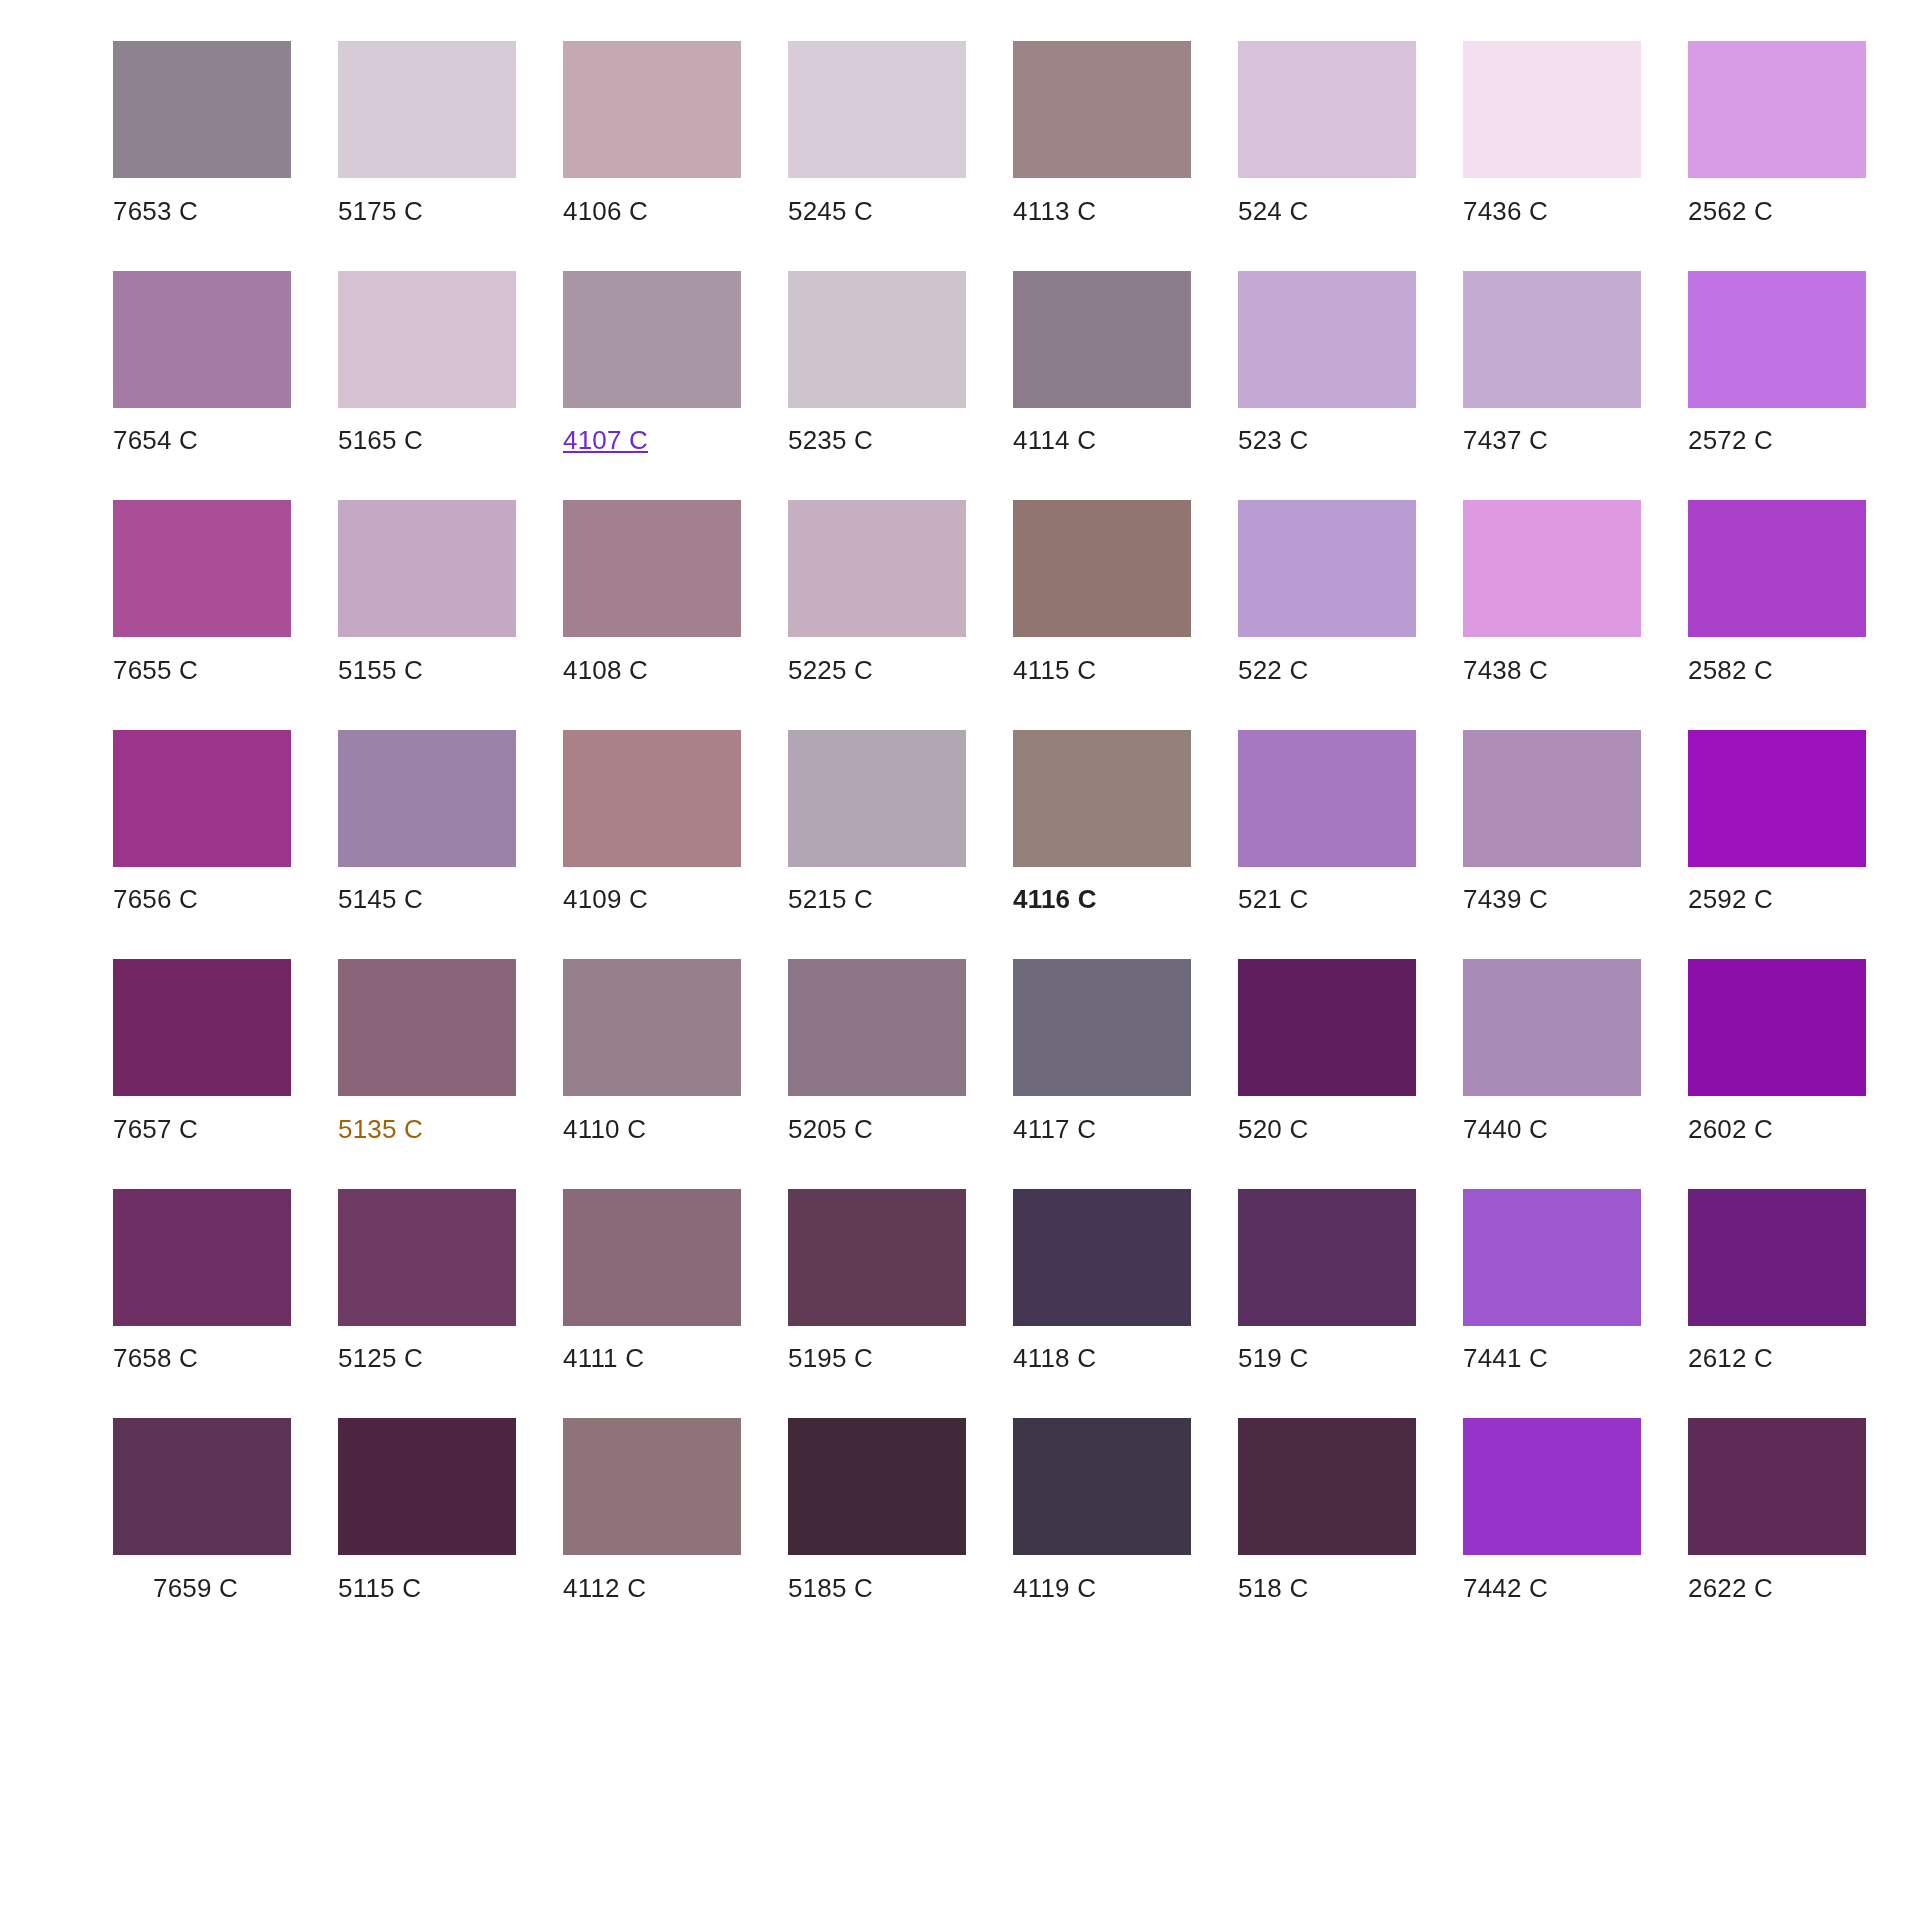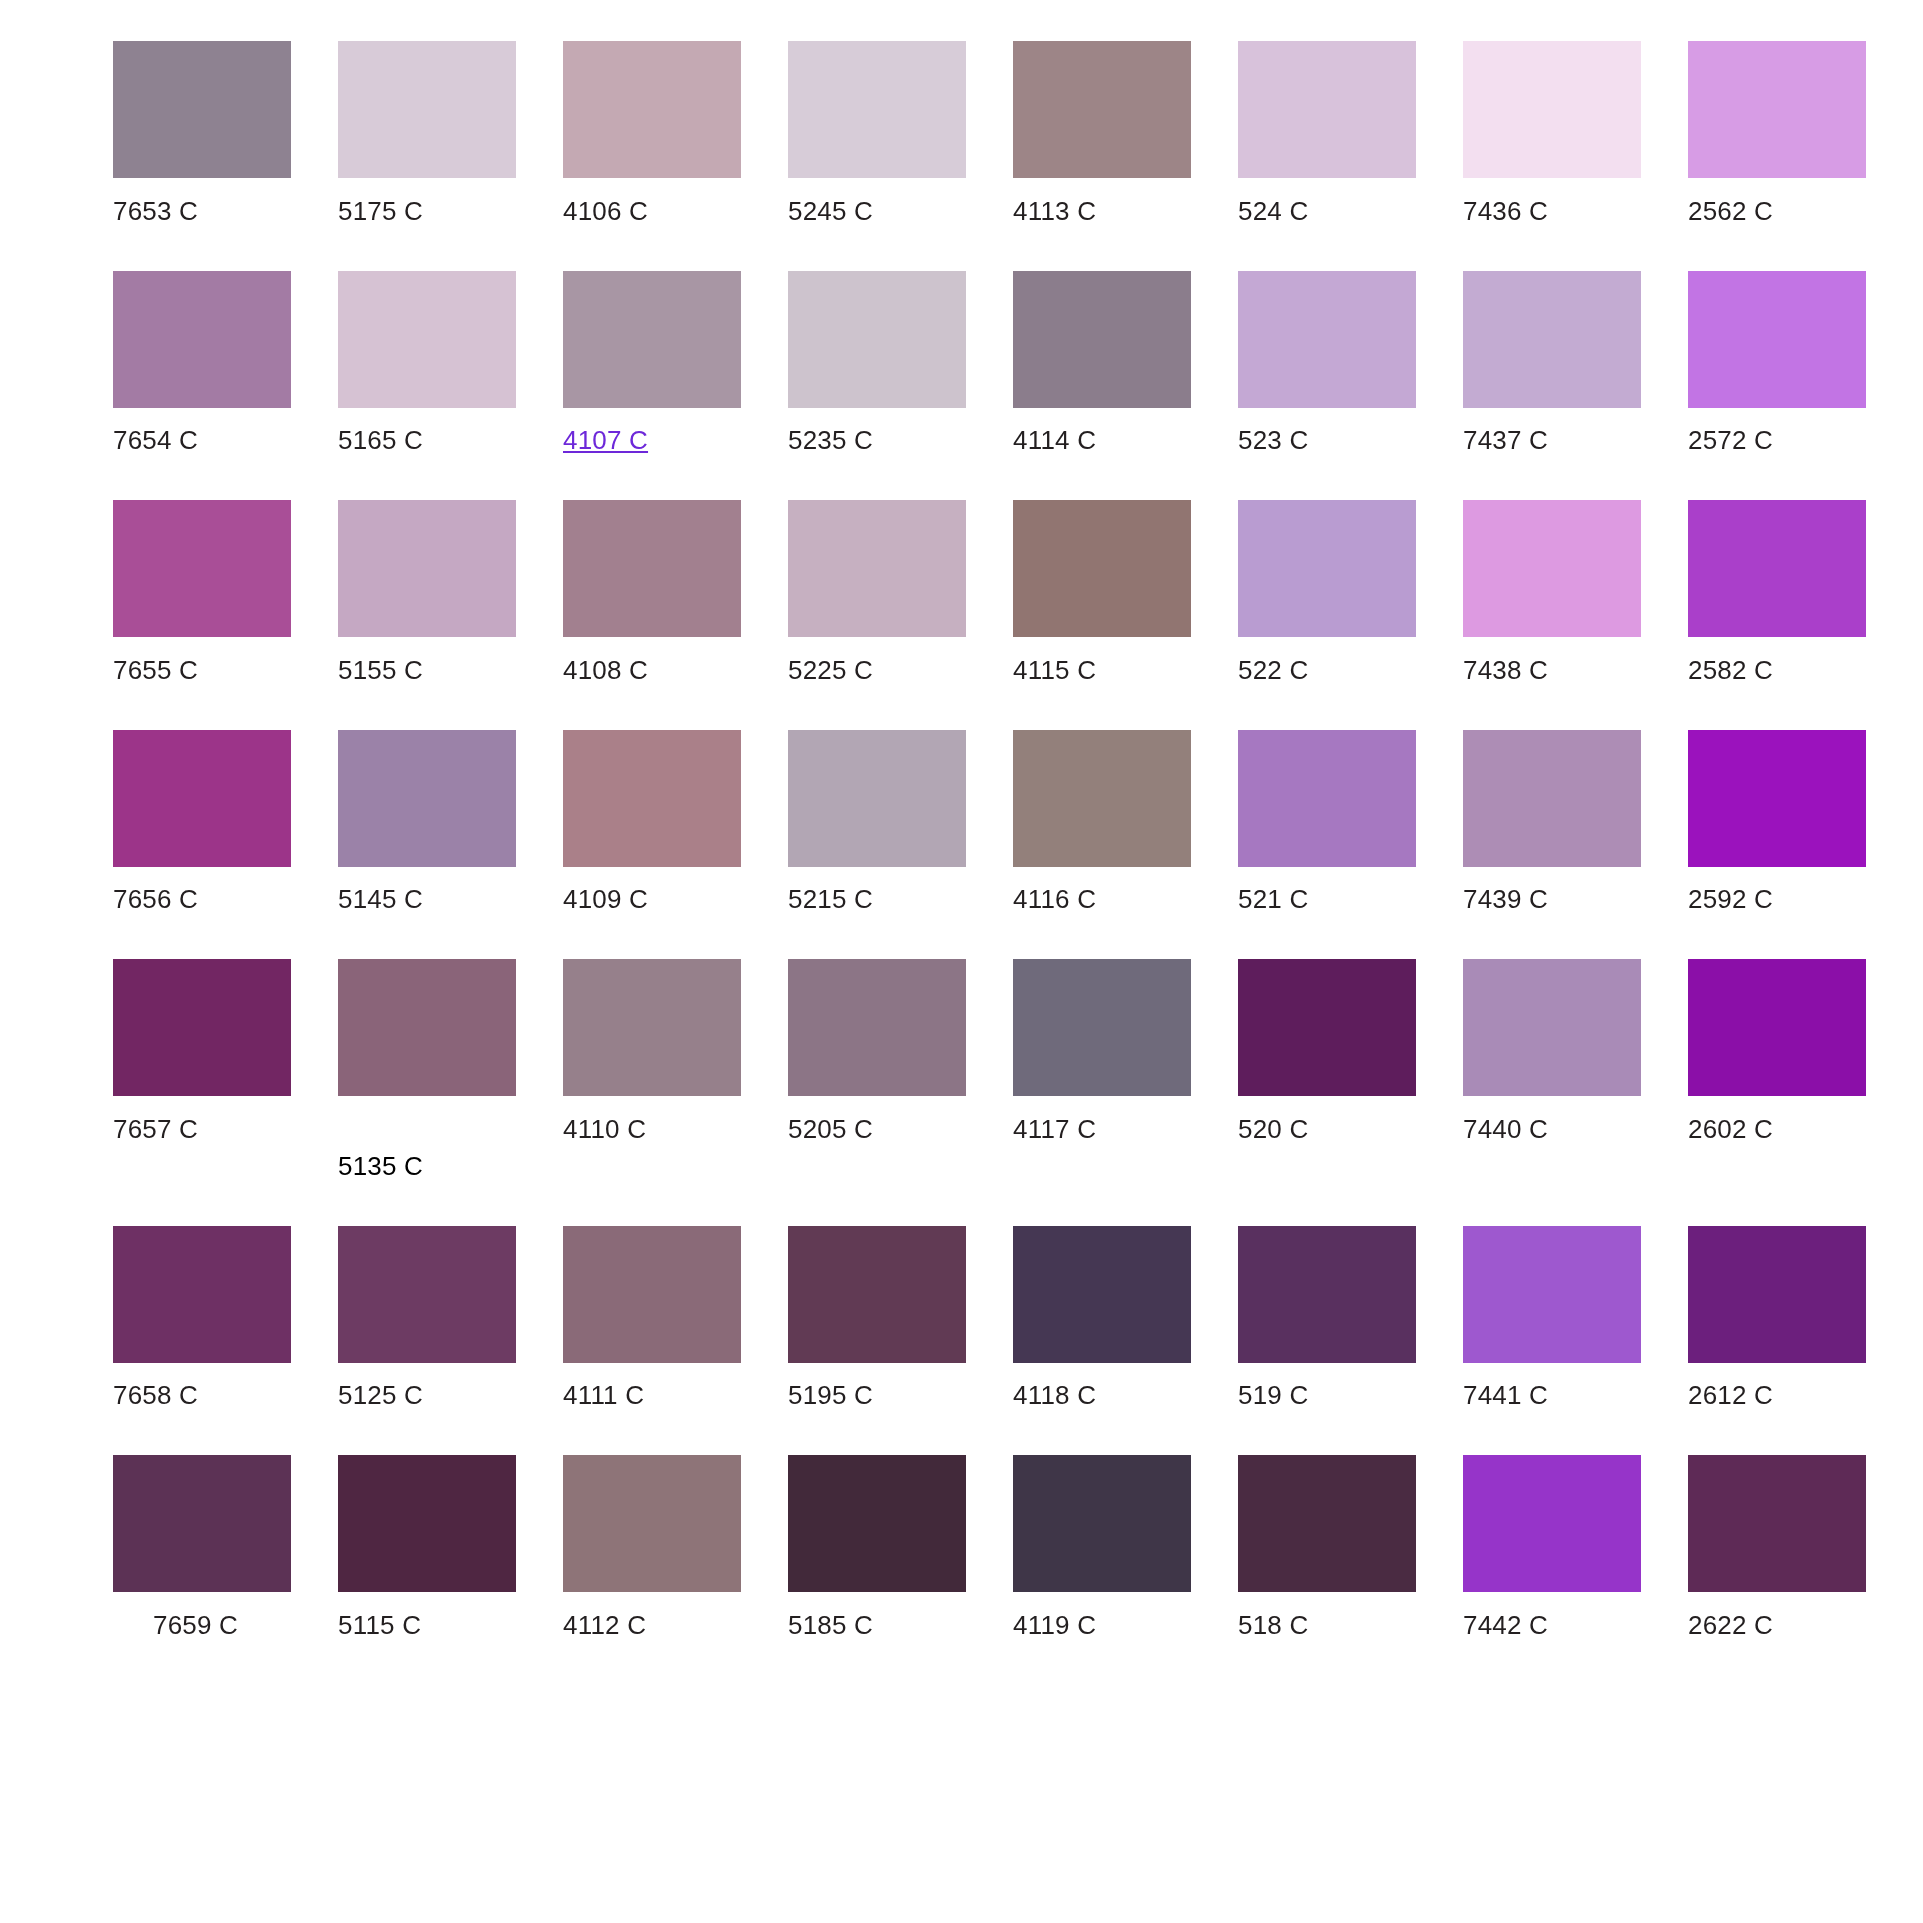--- a/index.html
+++ b/index.html
@@ -161,41 +161,41 @@
       <div class="swatch-cell">
         <div class="swatch-chip" style="background-color: rgb(170, 128, 137);"></div>
         <div class="swatch-label" style="color: rgb(35, 31, 32);">4109 C</div>
       </div>
       <div class="swatch-cell">
         <div class="swatch-chip" style="background-color: rgb(178, 166, 180);"></div>
         <div class="swatch-label" style="color: rgb(35, 31, 32);">5215 C</div>
       </div>
       <div class="swatch-cell">
         <div class="swatch-chip" style="background-color: rgb(147, 128, 123);"></div>
-        <div class="swatch-label" style="color: rgb(35, 31, 32);">4116 C</div>
+        <div class="swatch-label" style="color: rgb(35, 31, 32); font-weight: bold;">4116 C</div>
       </div>
       <div class="swatch-cell">
         <div class="swatch-chip" style="background-color: rgb(166, 120, 193);"></div>
         <div class="swatch-label" style="color: rgb(35, 31, 32);">521 C</div>
       </div>
       <div class="swatch-cell">
         <div class="swatch-chip" style="background-color: rgb(173, 141, 181);"></div>
         <div class="swatch-label" style="color: rgb(35, 31, 32);">7439 C</div>
       </div>
       <div class="swatch-cell">
         <div class="swatch-chip" style="background-color: rgb(155, 18, 189);"></div>
         <div class="swatch-label" style="color: rgb(35, 31, 32);">2592 C</div>
       </div>
       <div class="swatch-cell">
         <div class="swatch-chip" style="background-color: rgb(114, 38, 99);"></div>
         <div class="swatch-label" style="color: rgb(35, 31, 32);">7657 C</div>
       </div>
       <div class="swatch-cell">
         <div class="swatch-chip" style="background-color: rgb(138, 100, 121);"></div>
-        <div class="swatch-label" style="color: #000000; margin-top: 37px;">5135 C</div>
+        <div class="swatch-label" style="color: #a16207;">5135 C</div>
       </div>
       <div class="swatch-cell">
         <div class="swatch-chip" style="background-color: rgb(150, 128, 139);"></div>
         <div class="swatch-label" style="color: rgb(35, 31, 32);">4110 C</div>
       </div>
       <div class="swatch-cell">
         <div class="swatch-chip" style="background-color: rgb(140, 117, 134);"></div>
         <div class="swatch-label" style="color: rgb(35, 31, 32);">5205 C</div>
       </div>
       <div class="swatch-cell">

